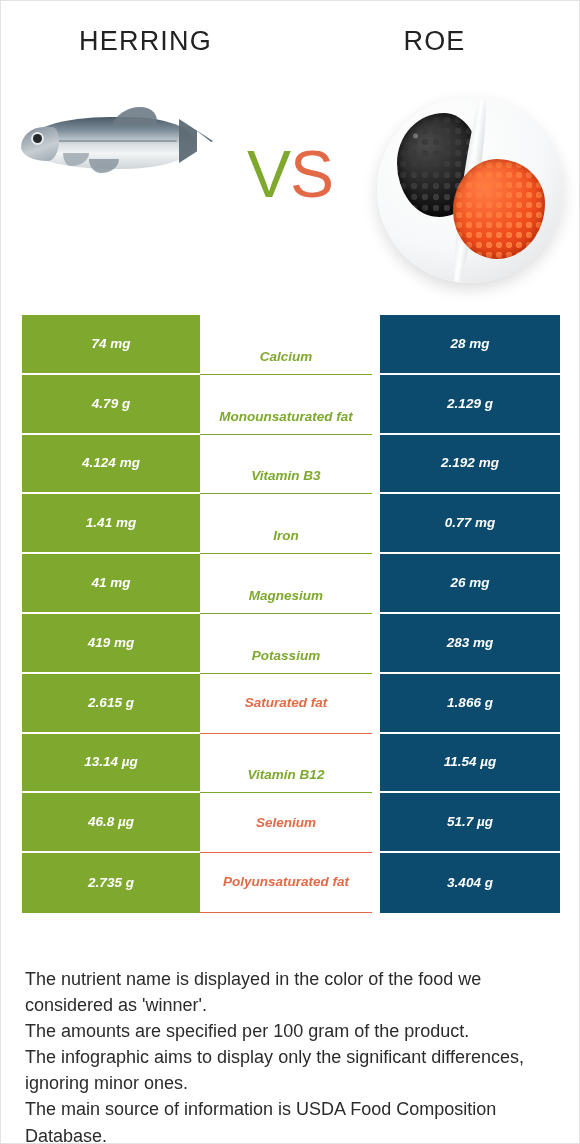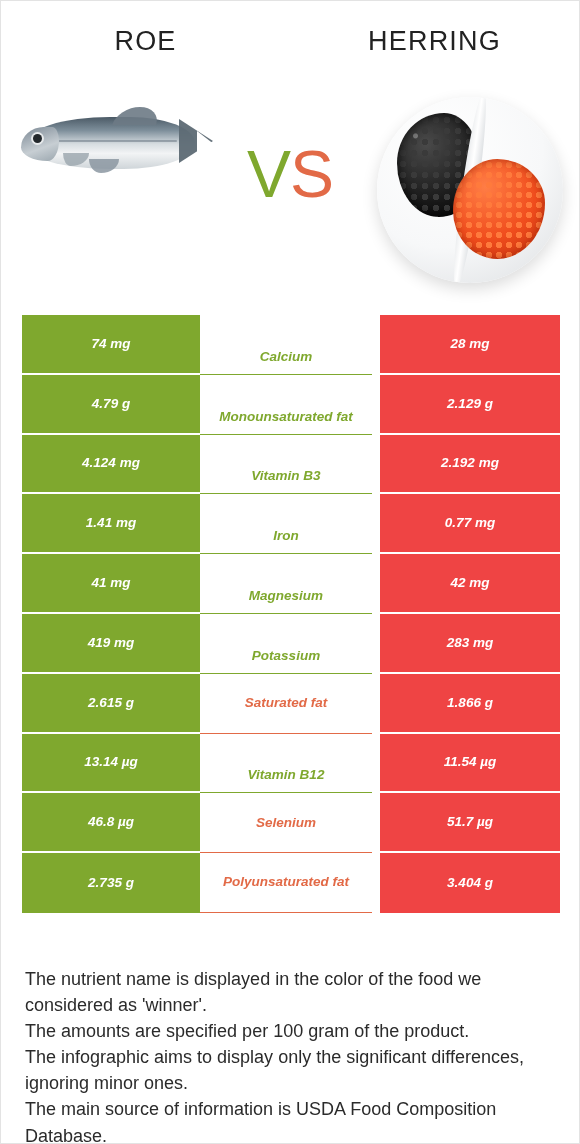--- a/index.html
+++ b/index.html
@@ -218,21 +218,21 @@
     font-style: italic;
   }
   .cell-left {
     width: 178px;
     background: #7FA82E;
     color: #ffffff;
     border-bottom: 2px solid #ffffff;
   }
   .cell-right {
     width: 180px;
-    background: #ef4444;
+    background: #0c4a6e;
     color: #ffffff;
     border-bottom: 2px solid #ffffff;
     margin-left: 8px;
   }
   .cell-mid {
     flex: 1 1 auto;
     background: #ffffff;
     border-bottom: 1px solid #7FA82E;
   }
   .row.win-right .cell-mid { border-bottom-color: #E26A47; }
@@ -254,24 +254,24 @@
   }
   .footer p { margin: 0; }
 </style>
 </head>
 <body>
 
 <div id="page">
 
   <div class="header">
     <div class="header-cell">
+      <span class="header-title">HERRING</span>
+    </div>
+    <div class="header-cell">
       <span class="header-title">ROE</span>
-    </div>
-    <div class="header-cell">
-      <span class="header-title">HERRING</span>
     </div>
   </div>
 
   <div class="hero">
 
     <div class="hero-left">
       <div class="fish-body"></div>
       <div class="fish-fin-top"></div>
       <div class="fish-fin-bottom"></div>
       <div class="fish-fin-pect"></div>
@@ -328,21 +328,21 @@
           <span class="label">Iron</span>
         </div>
       <div class="cell cell-right">0.77 mg</div>
     </div>
 
     <div class="row win-left">
       <div class="cell cell-left">41 mg</div>
       <div class="cell cell-mid">
           <span class="label">Magnesium</span>
         </div>
-      <div class="cell cell-right">42 mg</div>
+      <div class="cell cell-right">26 mg</div>
     </div>
 
     <div class="row win-left">
       <div class="cell cell-left">419 mg</div>
       <div class="cell cell-mid">
           <span class="label">Potassium</span>
         </div>
       <div class="cell cell-right">283 mg</div>
     </div>
 

